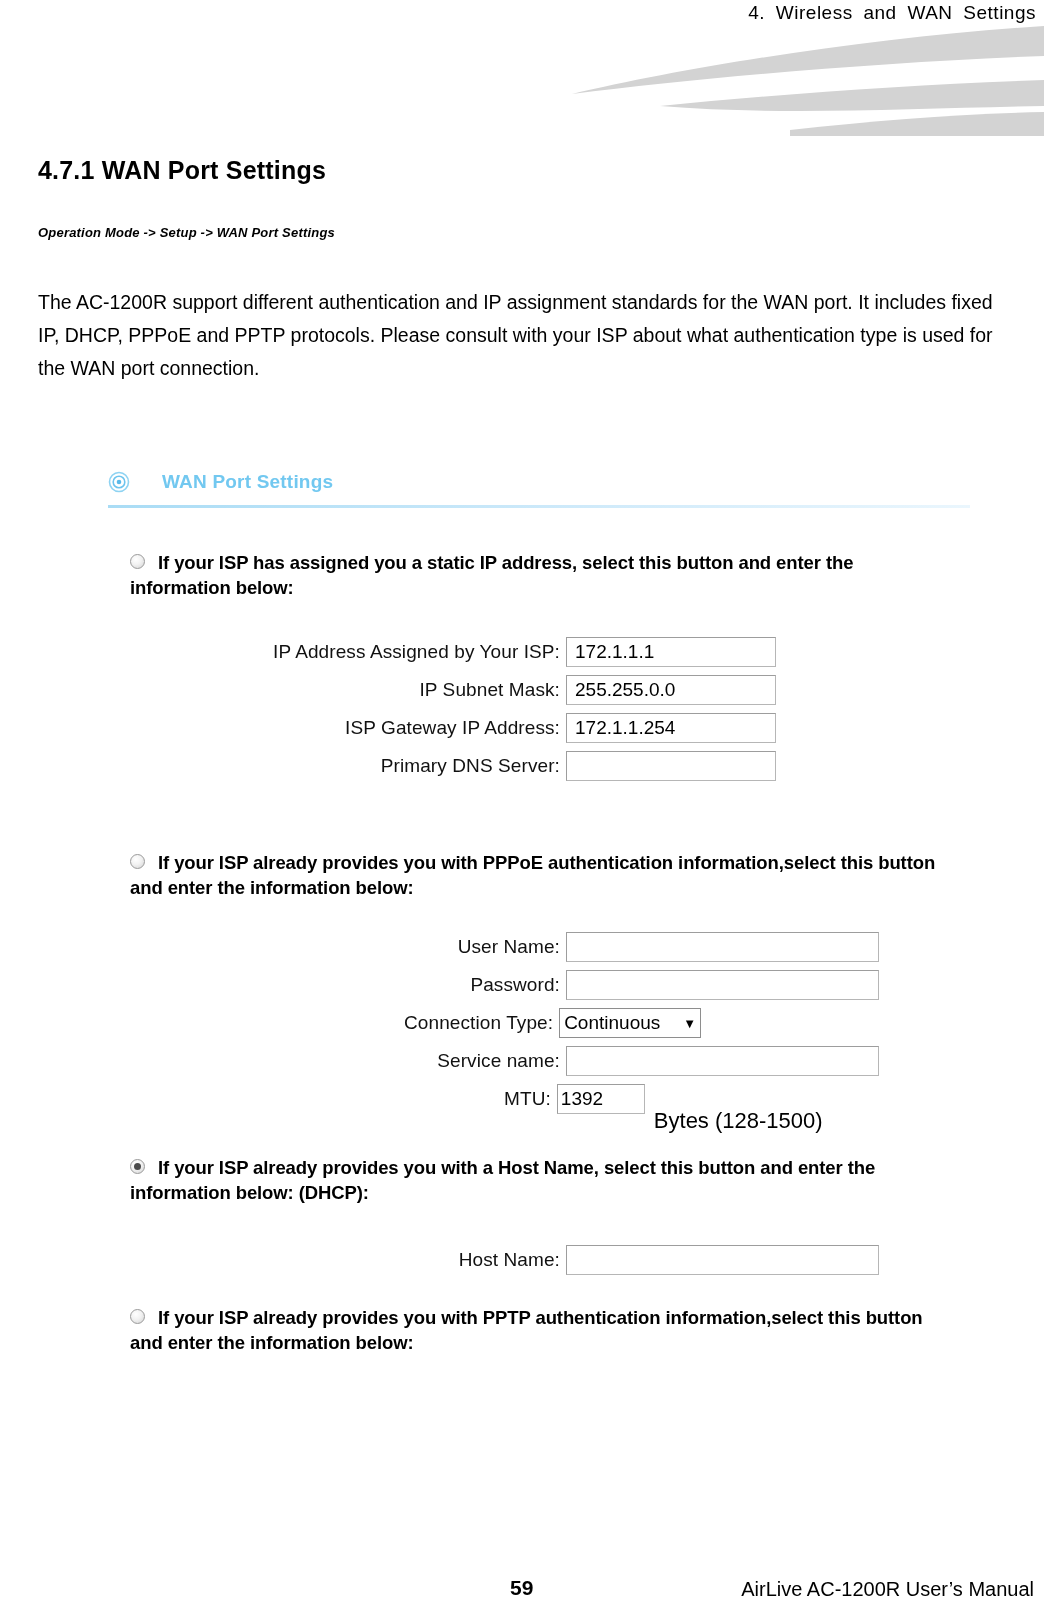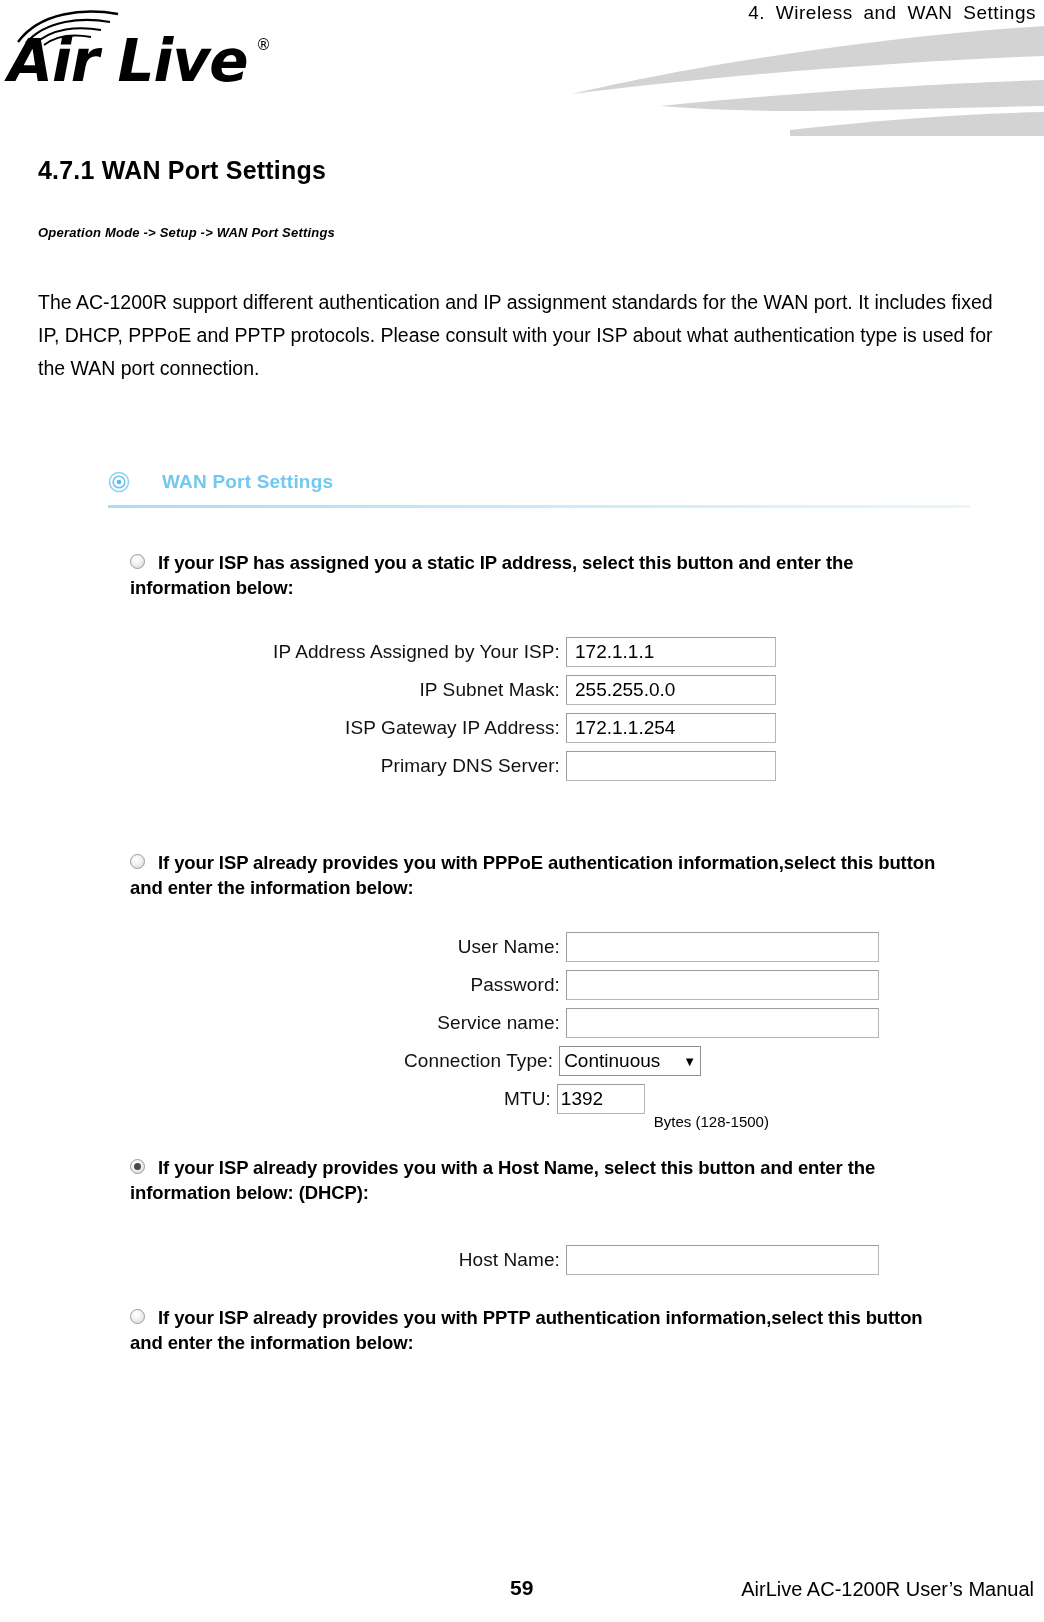--- a/index.html
+++ b/index.html
@@ -225,21 +225,21 @@
     border: 1px solid #8e8e8e;
     font-size: 19px;
     color: #000;
     display: flex;
     align-items: center;
     padding: 0 4px;
     justify-content: space-between;
   }
   .sel-caret { font-size: 13px; line-height: 1; padding-left: 6px; }
   .suffix {
-    font-size: 15px;
+    font-size: 22px;
     padding-left: 9px;
     white-space: nowrap;
     margin-top: 44px;
   }
 
   
   .footer-page-num {
     position: absolute;
     left: 510px;
     top: 1576px;
@@ -261,30 +261,20 @@
 
   <div class="page-header">
     <div class="header-running-title">4. Wireless and WAN Settings</div>
 
     <svg class="swoosh" viewBox="0 0 684 114" preserveAspectRatio="none">
       <path d="M212 72 C 330 44, 520 14, 684 4 L684 34 C 520 40, 340 56, 212 72 Z" fill="#d3d3d3"></path>
       <path d="M300 84 C 420 72, 560 62, 684 58 L684 84 C 560 86, 420 94, 300 84 Z" fill="#d3d3d3"></path>
       <path d="M430 108 C 520 98, 600 92, 684 90 L684 114 L430 114 Z" fill="#d3d3d3"></path>
     </svg>
 
-    <div class="logo-wrap">
-      <svg class="logo-arcs" viewBox="0 0 110 40">
-        <path d="M4 34 C 26 4, 70 0, 104 6" stroke="#000" stroke-width="2.4" fill="none"></path>
-        <path d="M12 35 C 32 12, 68 9, 96 14" stroke="#000" stroke-width="2.2" fill="none"></path>
-        <path d="M21 36 C 38 20, 64 18, 87 22" stroke="#000" stroke-width="2" fill="none"></path>
-        <path d="M30 37 C 43 27, 60 26, 77 29" stroke="#000" stroke-width="1.8" fill="none"></path>
-      </svg>
-      <div class="logo-text">Air Live</div>
-      <div class="logo-reg">®</div>
-    </div>
   </div>
 
   <div class="section-title">4.7.1 WAN Port Settings</div>
   <div class="breadcrumb">Operation Mode -&gt; Setup -&gt; WAN Port Settings</div>
   <div class="intro">The AC-1200R support different authentication and IP assignment standards for the WAN port. It includes fixed IP, DHCP, PPPoE and PPTP protocols. Please consult with your ISP about what authentication type is used for the WAN port connection.</div>
 
   <div class="panel">
 
     <div class="panel-head">
       <svg class="panel-head-icon" viewBox="0 0 22 22">
@@ -333,31 +323,31 @@
 
     <div class="form-rows" style="left:0; top:473px; width:779px;">
       <div class="frow">
         <span class="frow-label">User Name:</span>
         <span class="fld fld-wide"></span>
       </div>
       <div class="frow">
         <span class="frow-label">Password:</span>
         <span class="fld fld-wide"></span>
       </div>
-      <div class="frow">
-        <span class="frow-label">Service name:</span>
-        <span class="fld fld-wide"></span>
-      </div>
       <div class="frow" style="justify-content:flex-start; padding-left:304px;">
         <span class="frow-label">Connection Type:</span>
         <span class="sel">
           <span>Continuous</span>
           <span class="sel-caret">▼</span>
         </span>
       </div>
+      <div class="frow">
+        <span class="frow-label">Service name:</span>
+        <span class="fld fld-wide"></span>
+      </div>
       <div class="frow" style="justify-content:flex-start; padding-left:404px;">
         <span class="frow-label">MTU:</span>
         <span class="fld fld-mtu">1392</span>
         <span class="suffix">Bytes (128-1500)</span>
       </div>
     </div>
 
     <div class="opt" style="left:0; top:700px;">
       <span class="opt-radio checked"></span>
       <div class="opt-label">

